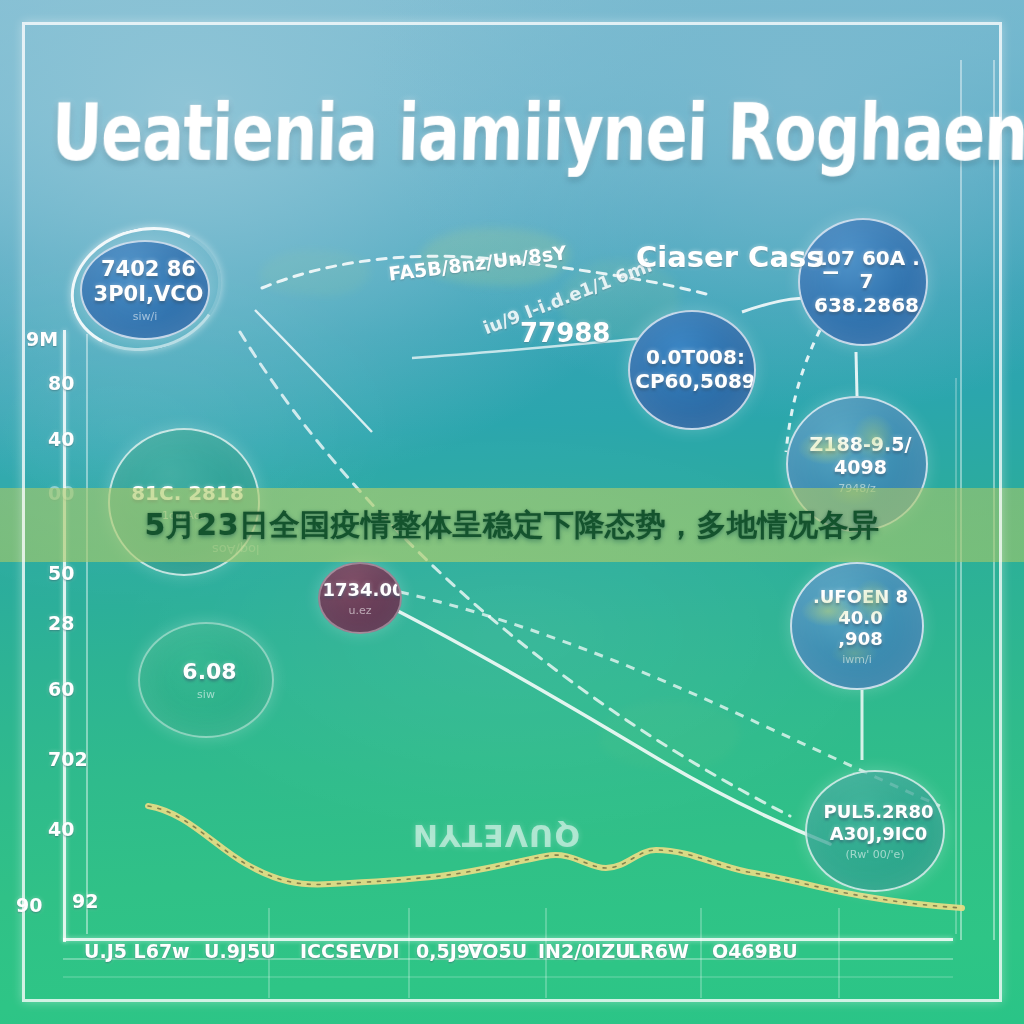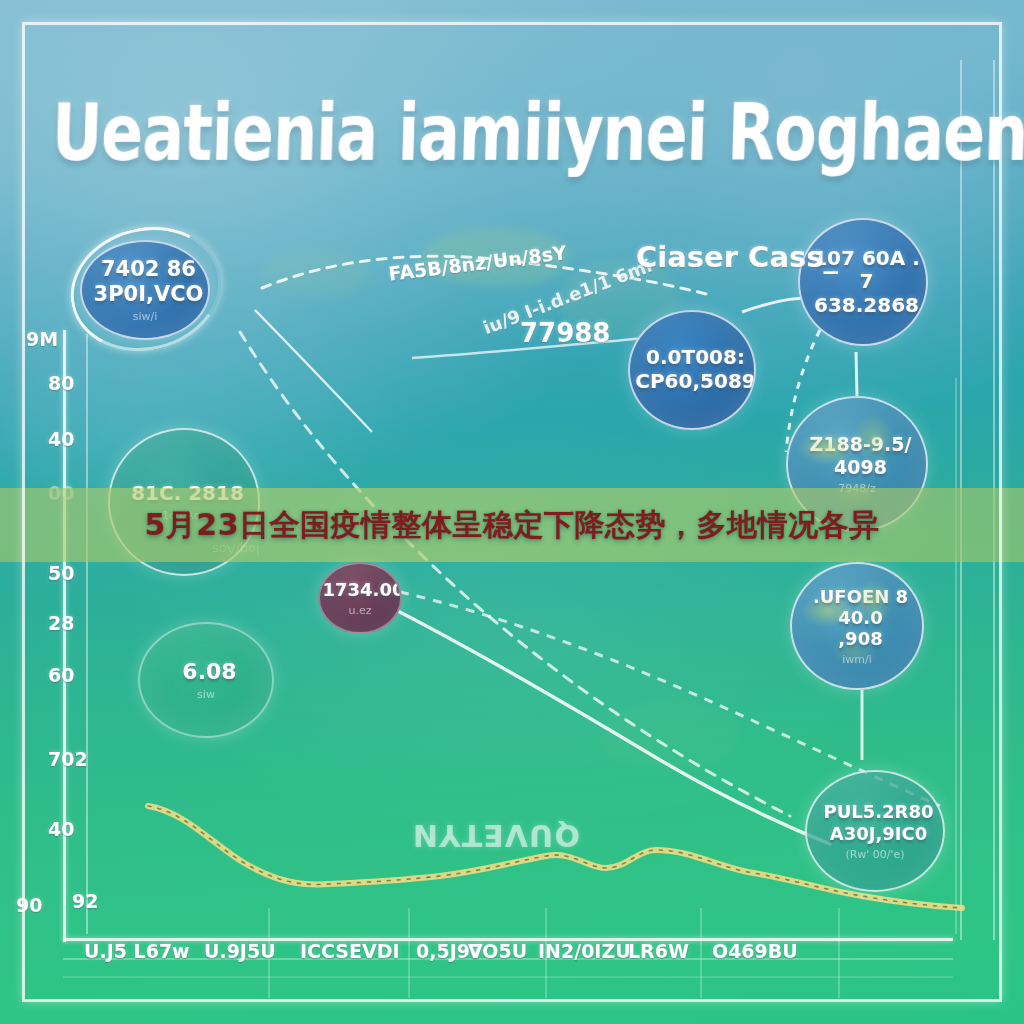--- a/index.html
+++ b/index.html
@@ -196,21 +196,21 @@
       rgba(171,203,106,0.64) 70%,
       rgba(166,199,104,0.60) 100%);
   }
   .headline-text {
     position:absolute;
     left:0; right:0;
     top:488px; height:74px;
     display:flex;
     align-items:center;
     justify-content:center;
-    color:#7f1d1d;
+    color:#14532d;
     font-family:"DejaVu Sans", sans-serif;
     font-weight:bold;
     font-size:30px;
     letter-spacing:0.5px;
     text-shadow:0 2px 5px rgba(0,70,70,0.45), 0 0 2px rgba(0,0,0,0.25);
     white-space:nowrap;
   }
 
   
   .ylab {
@@ -378,21 +378,21 @@
   <div class="curve-label" style="left:412px; top:818px;">QUVETYN</div>
 
   <div class="watermark" style="left:212px; top:542px;">loq/Aos</div>
 
   <div class="ylab" style="left:26px;  top:328px;">9M</div>
   <div class="ylab" style="left:48px;  top:372px;text-align:center;">80</div>
   <div class="ylab" style="left:48px;  top:428px;">40</div>
   <div class="ylab" style="left:48px;  top:482px; opacity:.45;">00</div>
   <div class="ylab" style="left:48px;  top:562px;">50</div>
   <div class="ylab" style="left:48px;  top:612px;">28</div>
-  <div class="ylab" style="left:48px;  top:664px;">60</div>
+  <div class="ylab" style="left:48px;  top:678px;">60</div>
   <div class="ylab" style="left:48px;  top:748px;">702</div>
   <div class="ylab" style="left:48px;  top:818px;">40</div>
   <div class="ylab" style="left:48px;  top:890px;margin-left:24px;">92</div>
   <div class="ylab" style="left:16px;  top:894px;">90</div>
 
   <div class="xlab" style="left:84px;  top:940px;">U.J5 L67w</div>
   <div class="xlab" style="left:204px; top:940px;">U.9J5U</div>
   <div class="xlab" style="left:300px; top:940px;">ICCSEVDI</div>
   <div class="xlab" style="left:388px; top:940px;margin-left:28px;">0,5J97</div>
   <div class="xlab" style="left:468px; top:940px;">VO5U</div>

